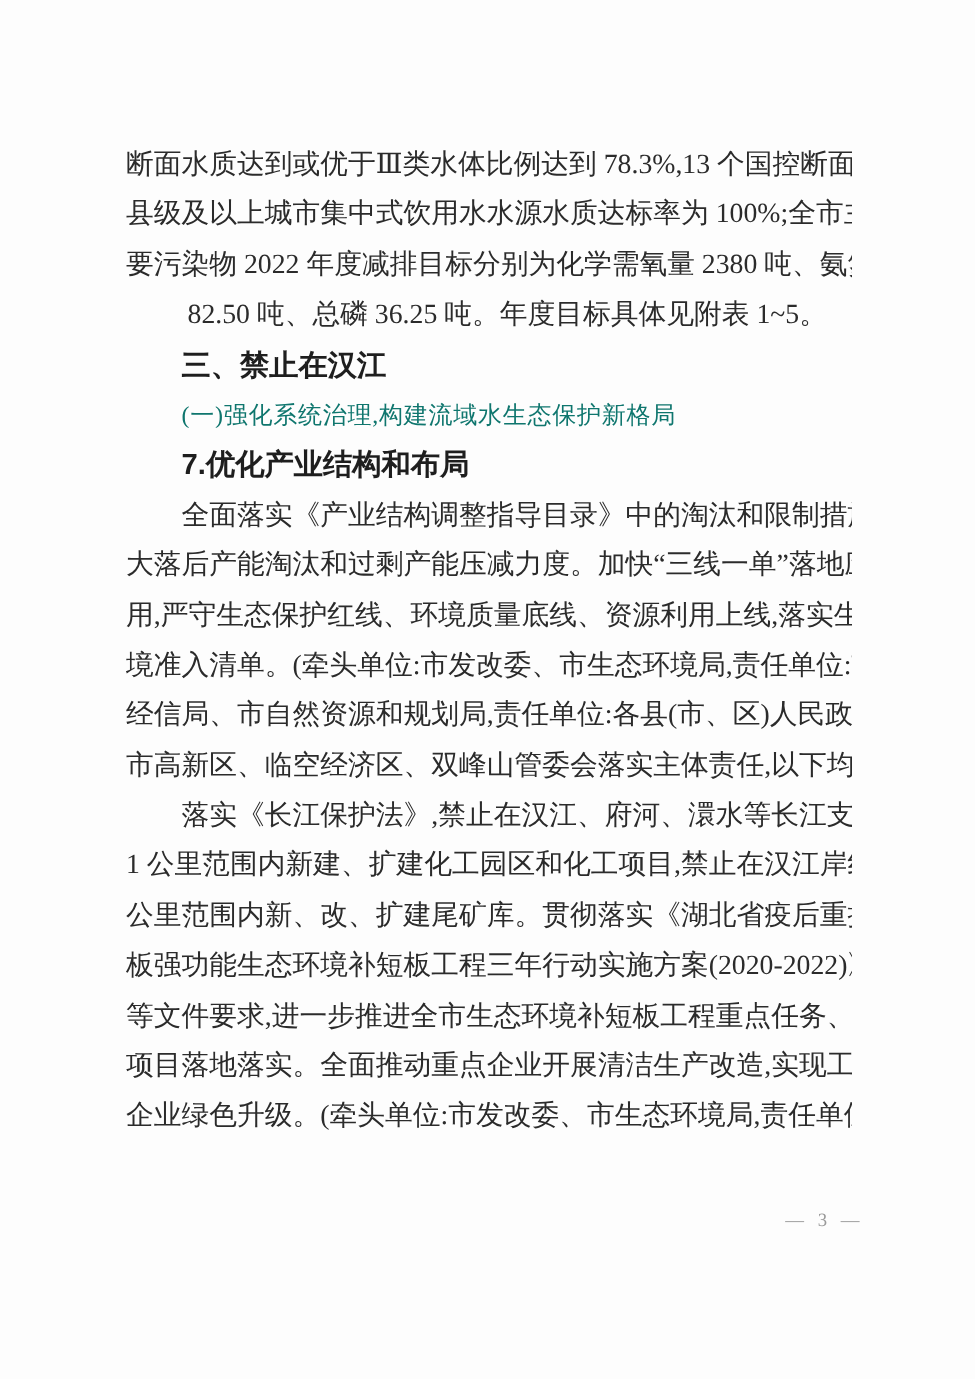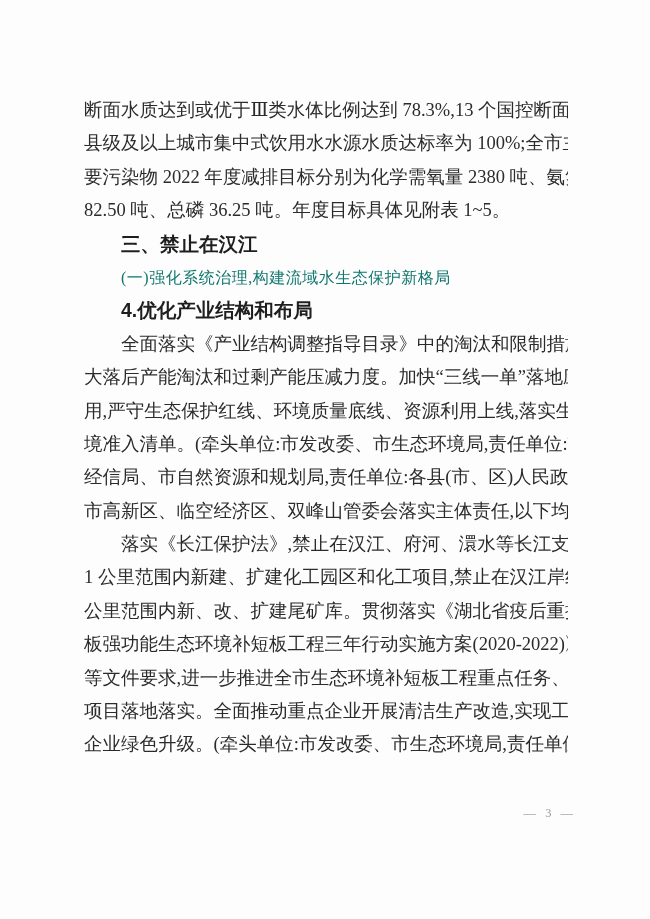--- a/index.html
+++ b/index.html
@@ -29,20 +29,21 @@
     height: 33.4px;
     white-space: nowrap;
     text-align: justify;
     text-align-last: justify;
     text-justify: inter-character;
     overflow: hidden;
   }
   .ln-end {
     text-align: center;
     text-align-last: left;
+    margin-left: 41px;
   }
   .ind {
     text-indent: 37px;
   }
   .h-hei {
     font-family: "Liberation Sans", "DejaVu Sans", sans-serif;
     font-weight: 700;
     font-size: 19.5px;
     color: #1e1e1e;
     text-align: left;
@@ -75,21 +76,21 @@
       <div class="ln">断面水质达到或优于Ⅲ类水体比例达到 78.3%,13 个国控断面水</div>
       <div class="ln">县级及以上城市集中式饮用水水源水质达标率为 100%;全市主</div>
       <div class="ln">要污染物 2022 年度减排目标分别为化学需氧量 2380 吨、氨氮</div>
       <div class="ln ln-end">82.50 吨、总磷 36.25 吨。年度目标具体见附表 1~5。</div>
     </div>
 
     <div class="ln h-hei ind">三、禁止在汉江</div>
 
     <div class="ln h-kai ind">(一)强化系统治理,构建流域水生态保护新格局</div>
 
-    <div class="ln h-hei ind">4.优化产业结构和布局</div>
+    <div class="ln h-hei ind">7.优化产业结构和布局</div>
 
     <div>
       <div class="ln ind">全面落实《产业结构调整指导目录》中的淘汰和限制措施,加</div>
       <div class="ln">大落后产能淘汰和过剩产能压减力度。加快“三线一单”落地应</div>
       <div class="ln">用,严守生态保护红线、环境质量底线、资源利用上线,落实生态环</div>
       <div class="ln">境准入清单。(牵头单位:市发改委、市生态环境局,责任单位:市</div>
       <div class="ln">经信局、市自然资源和规划局,责任单位:各县(市、区)人民政府、</div>
       <div class="ln">市高新区、临空经济区、双峰山管委会落实主体责任,以下均需各</div>
     </div>
 

